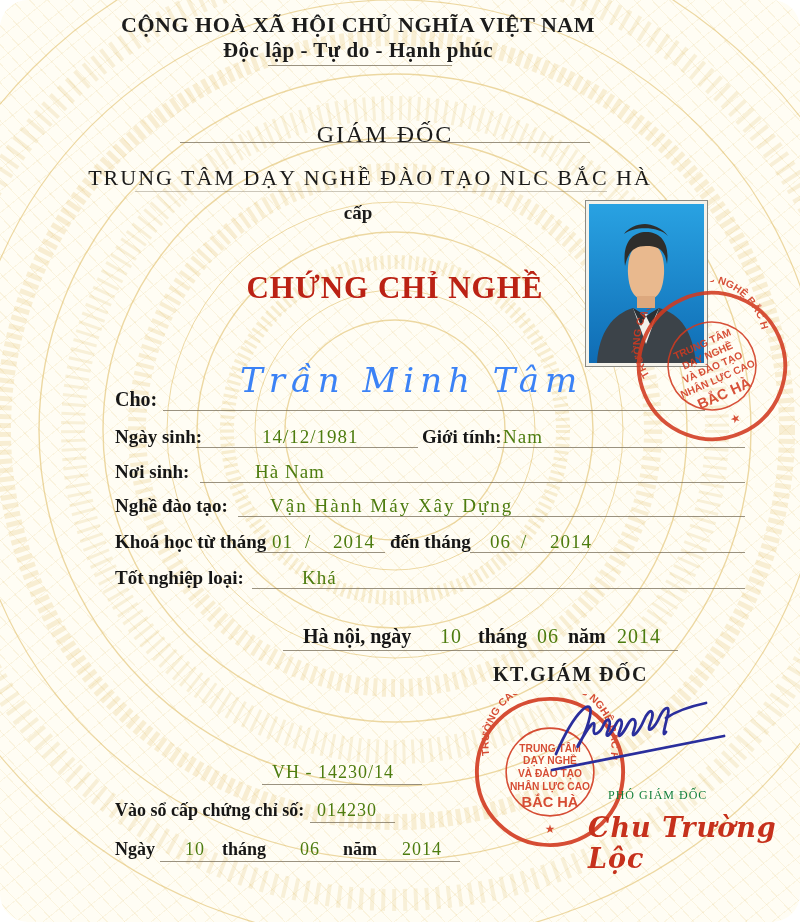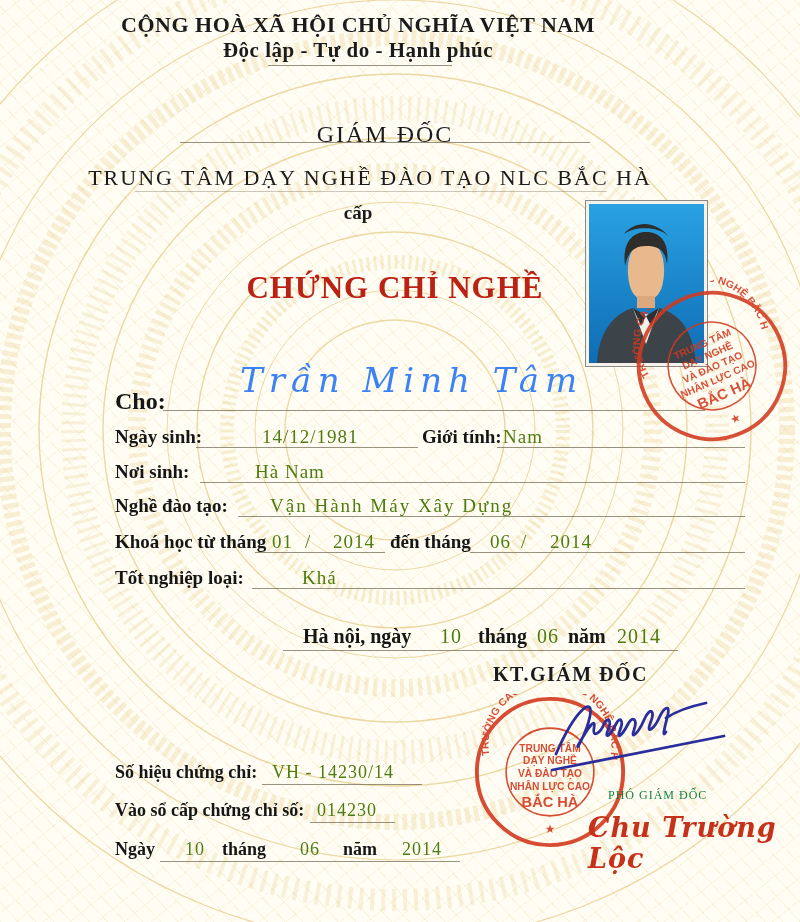--- a/index.html
+++ b/index.html
@@ -1,20 +1,21 @@
 <!DOCTYPE html>
 <html><head>
 <meta charset="utf-8">
 <style>
   html,body{margin:0;padding:0;}
   .page{
     position:relative; width:800px; height:922px; overflow:hidden;
     background:#fffdf4;
     font-family:"Liberation Serif","DejaVu Serif",serif;
     color:#1b1b1b;
+    border-radius:28px;
   }
   .texture{
     position:absolute; inset:0; z-index:0;
     background:
       repeating-linear-gradient(47deg, rgba(222,186,96,.14) 0 1px, transparent 1px 13px),
       repeating-linear-gradient(-39deg, rgba(222,186,96,.12) 0 1px, transparent 1px 17px);
   }
   .abs{position:absolute;}
   .ctr{text-align:center;}
   .lbl{font-weight:bold; font-size:19px; color:#161616;}
@@ -83,21 +84,21 @@
       <path d="M35,30 C45,22 70,22 79,32 C74,24 62,20 56,20 C48,20 39,24 35,30 Z" fill="#2e2d2b"></path>
       <path d="M48,92 L48,104 L66,104 L66,92 Z" fill="#dca87e"></path>
       <path d="M8,159 C10,128 24,110 44,104 L57,112 L70,104 C92,110 104,128 107,159 Z" fill="#3c4349"></path>
       <path d="M44,104 L57,140 L70,104 L64,112 L57,110 L50,112 Z" fill="#f2f0ea"></path>
       <path d="M44,104 L57,112 L52,122 Z M70,104 L57,112 L62,122 Z" fill="#2b3136"></path>
     </svg>
   </div>
 
   <div class="abs ctr title z1" style="left:0; top:270px; width:790px;">CHỨNG CHỈ NGHỀ</div>
 
-  <div class="abs lbl z1" style="left:115px; top:388px; font-size:24px;">Cho:</div>
+  <div class="abs lbl z1" style="left:115px; top:388px; font-size:20px;">Cho:</div>
   <div class="abs rule z1" style="left:163px; top:410px; width:542px;"></div>
   <div class="abs script z1" style="left:240px; top:360px;">Trần Minh Tâm</div>
 
   <div class="abs lbl z1" style="left:115px; top:426px;">Ngày sinh:</div>
   <div class="abs val z1" style="left:262px; top:426px;">14/12/1981</div>
   <div class="abs rule z1" style="left:196px; top:447px; width:222px;"></div>
   <div class="abs lbl z1" style="left:422px; top:426px;">Giới tính:</div>
   <div class="abs val z1" style="left:503px; top:426px;">Nam</div>
   <div class="abs rule z1" style="left:497px; top:447px; width:248px;"></div>
 
@@ -184,21 +185,20 @@
     <g fill="none" stroke="#2a2e9c" stroke-width="2.8" stroke-linecap="round" stroke-linejoin="round">
       <path d="M8,64 C28,18 46,6 42,26 C38,46 24,66 32,52 C40,38 48,26 46,38 C44,48 52,44 56,34 C60,26 64,30 60,40 C56,50 62,46 68,34 C72,26 76,30 72,40 C68,50 74,46 80,34 C84,26 90,28 86,40 C82,50 90,44 96,30 C102,16 108,20 102,34 C98,44 106,40 112,26 C116,18 122,14 120,24 C116,40 114,48 118,42"></path>
       <path d="M118,28 C130,20 144,16 158,13"></path>
       <path d="M4,80 L176,46"></path>
     </g>
   </svg>
 
   <div class="abs deputy z3" style="left:608px; top:788px;">PHÓ GIÁM ĐỐC</div>
   <div class="abs deputy-name z3" style="left:588px; top:812px;">Chu Trường Lộc</div>
 
-  <div class="abs lbl z1" style="left:115px; top:762px; font-size:18px;">Số hiệu chứng chỉ:</div>
   <div class="abs val z1" style="left:272px; top:762px; font-size:18px;">VH  -  14230/14</div>
   <div class="abs rule z1" style="left:262px; top:784px; width:160px;"></div>
 
   <div class="abs lbl z1" style="left:115px; top:800px; font-size:18px;">Vào sổ cấp chứng chỉ số:</div>
   <div class="abs val z1" style="left:317px; top:800px; font-size:18px;">014230</div>
   <div class="abs rule z1" style="left:310px; top:822px; width:85px;"></div>
 
   <div class="abs lbl z1" style="left:115px; top:839px; font-size:18px;">Ngày</div>
   <div class="abs val z1" style="left:185px; top:839px; font-size:18px;">10</div>
   <div class="abs lbl z1" style="left:222px; top:839px; font-size:18px;">tháng</div>

